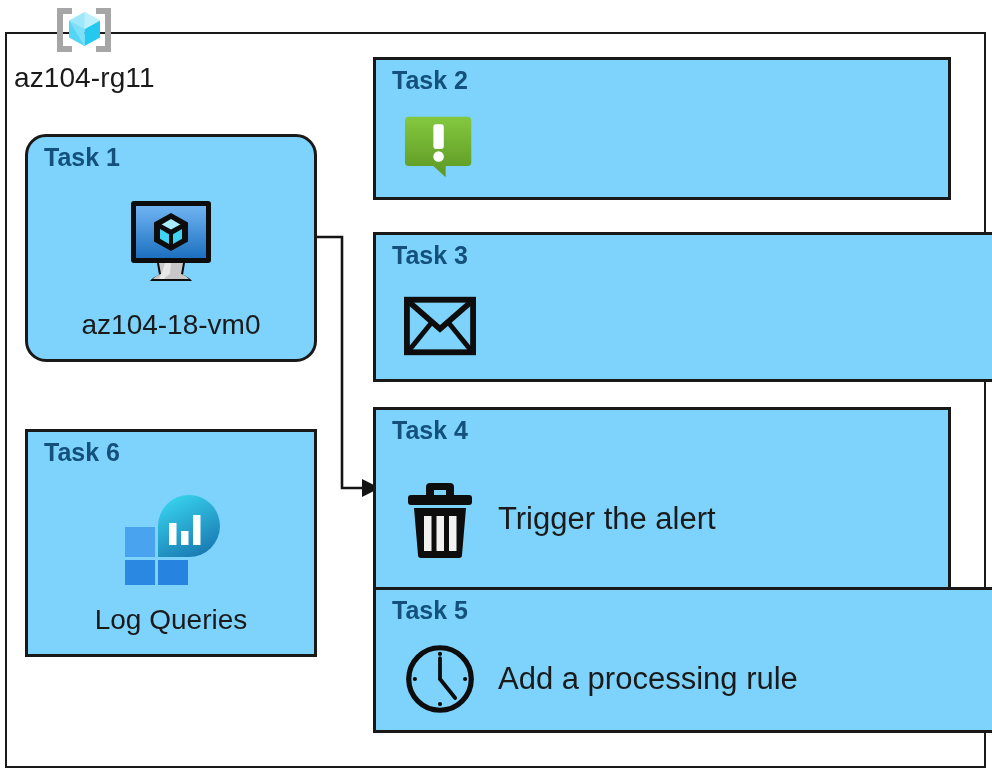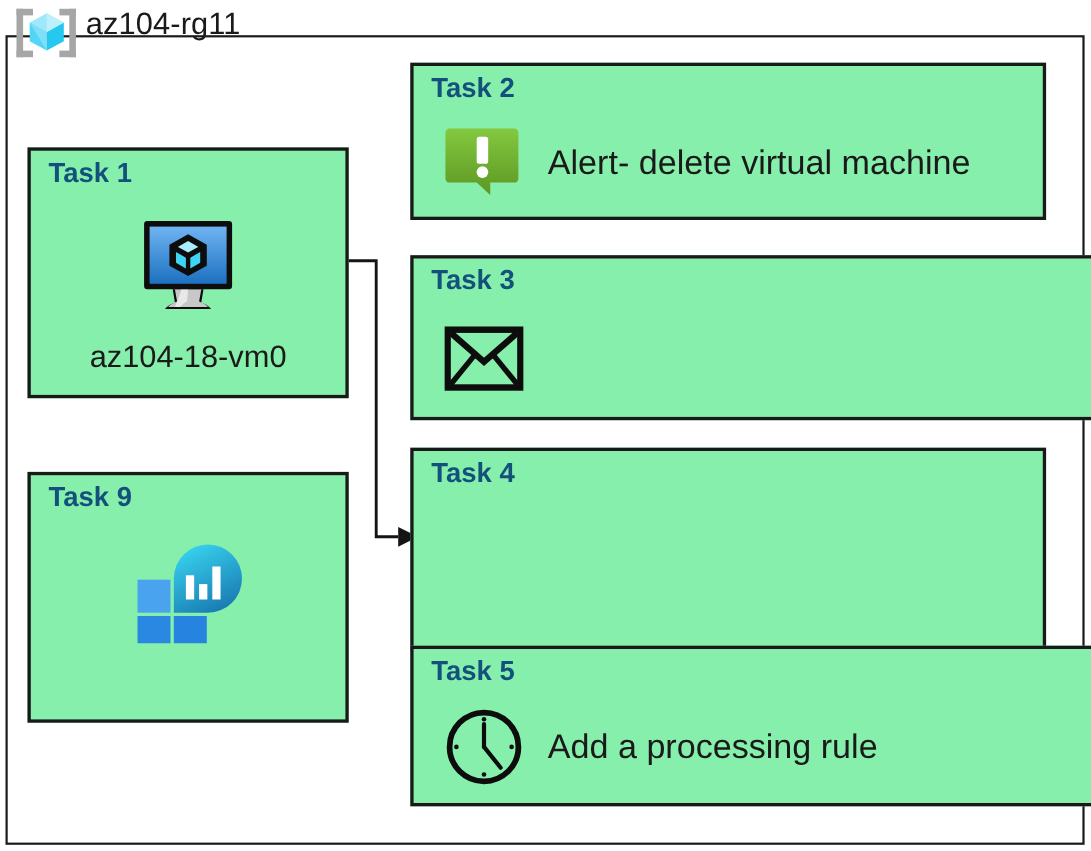--- a/index.html
+++ b/index.html
@@ -33,21 +33,23 @@
     width: 270px;
     height: 40px;
     background: #ffffff;
   }
   #rg-header {
     position: absolute;
     left: 14px;
     top: 6px;
     height: 54px;
     display: flex;
+    align-items: center;
     gap: 8px;
+    flex-direction: column;
   }
   #rg-title {
     font-size: 28px;
     color: #1a1a1a;
     white-space: nowrap;
     letter-spacing: .1px;
   }
 
   
   .rg-icon {
@@ -66,21 +68,21 @@
     border-bottom: 6px solid #a6a6a6;
   }
   .rg-icon .bracket.left  { left: 1px;  border-left: 6px solid #a6a6a6; }
   .rg-icon .bracket.right { right: 1px; border-right: 6px solid #a6a6a6; }
   .rg-icon svg { position: absolute; left: 12px; top: 5px; }
 
   
   .card {
     position: absolute;
     box-sizing: border-box;
-    background: #86efac;
+    background: #7dd3fc;
     border: 3px solid #191919;
   }
   .card-title {
     position: absolute;
     left: 16px;
     top: 6px;
     font-size: 25px;
     font-weight: bold;
     color: #13517c;
     letter-spacing: 0;
@@ -124,21 +126,21 @@
     align-items: center;
     justify-content: center;
   }
   .card.horizontal .card-label {
     font-size: 31px;
     color: #1a1a1a;
     white-space: nowrap;
   }
 
   
-  #card-task1 { left: 25px;  top: 134px; width: 292px; height: 228px; }
+  #card-task1 { left: 25px;  top: 134px; width: 292px; height: 228px; border-radius: 21px; }
   #card-task6 { left: 25px;  top: 429px; width: 292px; height: 228px; }
   #card-task2 { left: 373px; top: 57px;  width: 578px; height: 143px; }
   #card-task3 { left: 373px; top: 232px; width: 624px; height: 150px; }
   #card-task4 { left: 373px; top: 407px; width: 578px; height: 186px; }
   #card-task5 { left: 373px; top: 587px; width: 624px; height: 146px; }
 
   
   #connector {
     position: absolute;
     left: 0; top: 0;
@@ -196,75 +198,91 @@
         <polygon points="11,-3 2,2.3 2,12 11,6.8" fill="#3fd3f4"></polygon>
         <rect x="-1.6" y="-1" width="3.2" height="15" fill="#0d0d0d"></rect>
         <polygon points="0,-2.4 -12,-9 -12,-6 0,0.6 12,-6 12,-9" fill="#0d0d0d"></polygon>
       </g>
     </svg>
   </div>
   <div class="card-label">az104-18-vm0</div>
 </div>
 
 <div class="card vertical" id="card-task6">
-  <div class="card-title">Task 9</div>
+  <div class="card-title">Task 6</div>
   <div class="card-icon">
     <svg width="104" height="98" viewBox="0 0 104 98">
       <linearGradient id="logblob" x1="0.25" y1="0" x2="0.75" y2="1">
         <stop offset="0" stop-color="#38d3ee"></stop>
         <stop offset="1" stop-color="#1877b0"></stop>
       </linearGradient>
 
       <rect x="6" y="40" width="30" height="30" fill="#4aa3ef"></rect>
       <rect x="6" y="73" width="30" height="25" fill="#2b88e2"></rect>
       <rect x="39" y="73" width="30" height="25" fill="#2684e0"></rect>
 
       <path d="M39 39 a31 31 0 1 1 31 31 h-31 z" fill="url(#logblob)"></path>
 
       <rect x="50" y="36" width="7.5" height="22" fill="#ffffff"></rect>
       <rect x="62" y="44" width="7.5" height="14" fill="#ffffff"></rect>
       <rect x="74" y="28" width="7.5" height="30" fill="#ffffff"></rect>
     </svg>
   </div>
+  <div class="card-label">Log Queries</div>
 </div>
 
 <div class="card horizontal" id="card-task2">
   <div class="card-title">Task 2</div>
   <div class="card-row">
     <div class="card-icon">
       <svg width="76" height="74" viewBox="0 0 76 74">
         <linearGradient id="alertg" x1="0" y1="0" x2="0" y2="1">
           <stop offset="0" stop-color="#84c83f"></stop>
           <stop offset="1" stop-color="#5c9723"></stop>
         </linearGradient>
         <path d="M5 4 h62 a4 4 0 0 1 4 4 v44 a4 4 0 0 1 -4 4 h-23 l0 12 l-13 -12 h-26 a4 4 0 0 1 -4 -4 v-44 a4 4 0 0 1 4 -4 z" fill="url(#alertg)"></path>
         <rect x="31" y="12" width="11" height="26" rx="2.5" fill="#ffffff"></rect>
         <circle cx="36.5" cy="46" r="5.6" fill="#ffffff"></circle>
       </svg>
     </div>
-    <div class="card-label">Alert- delete virtual machine</div>
   </div>
 </div>
 
 <div class="card horizontal" id="card-task3">
   <div class="card-title">Task 3</div>
   <div class="card-row">
     <div class="card-icon">
       <svg width="74" height="60" viewBox="0 0 74 60">
         <rect x="3" y="3" width="68" height="54" fill="none" stroke="#0d0d0d" stroke-width="6"></rect>
         <path d="M6 6 L37 33 L68 6" fill="none" stroke="#0d0d0d" stroke-width="6"></path>
         <path d="M6 54 L28 27" fill="none" stroke="#0d0d0d" stroke-width="5"></path>
         <path d="M68 54 L46 27" fill="none" stroke="#0d0d0d" stroke-width="5"></path>
       </svg>
     </div>
   </div>
 </div>
 
 <div class="card horizontal" id="card-task4">
   <div class="card-title">Task 4</div>
+  <div class="card-row">
+    <div class="card-icon">
+      <svg width="68" height="80" viewBox="0 0 68 80">
+
+        <path d="M24 4 h20 a4 4 0 0 1 4 4 v8 h-8 v-5 h-12 v5 h-8 v-8 a4 4 0 0 1 4 -4 z" fill="#0d0d0d"></path>
+
+        <rect x="2" y="16" width="64" height="10" rx="3" fill="#0d0d0d"></rect>
+
+        <path d="M8 29 h52 l-4 47 a3 3 0 0 1 -3 3 h-38 a3 3 0 0 1 -3 -3 z" fill="#0d0d0d"></path>
+        <rect x="18" y="37" width="7.5" height="35" fill="#f1f1f1"></rect>
+        <rect x="30.5" y="37" width="7.5" height="35" fill="#f1f1f1"></rect>
+        <rect x="43" y="37" width="7.5" height="35" fill="#f1f1f1"></rect>
+      </svg>
+    </div>
+    <div class="card-label">Trigger the alert</div>
+  </div>
 </div>
 
 <div class="card horizontal" id="card-task5">
   <div class="card-title">Task 5</div>
   <div class="card-row">
     <div class="card-icon">
       <svg width="76" height="76" viewBox="0 0 76 76">
         <circle cx="38" cy="38" r="33" fill="none" stroke="#0d0d0d" stroke-width="5.5"></circle>
         <circle cx="38" cy="11.5" r="2.2" fill="#0d0d0d"></circle>
         <circle cx="38" cy="64.5" r="2.2" fill="#0d0d0d"></circle>

